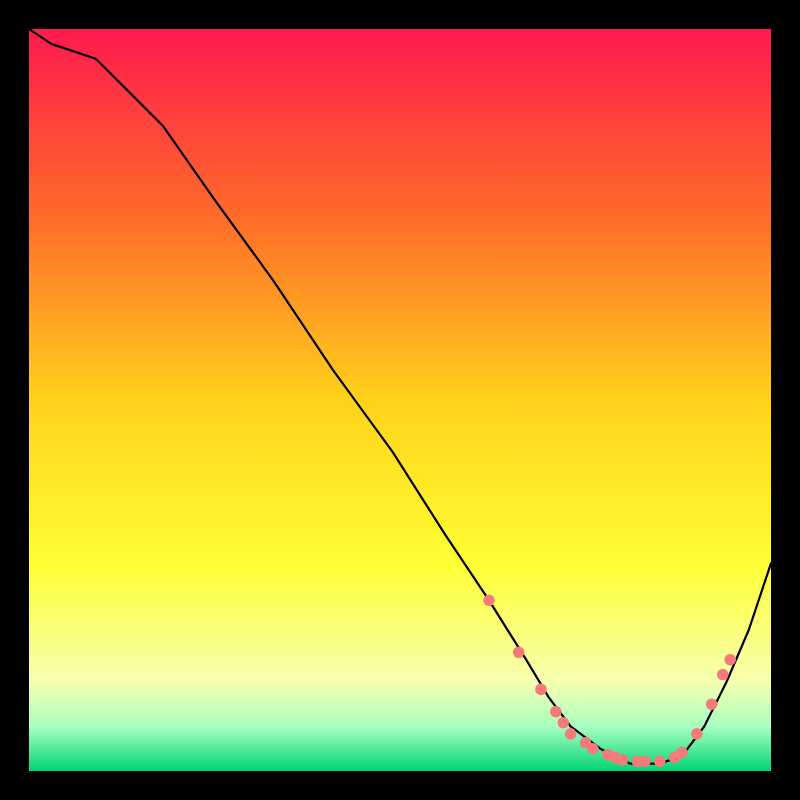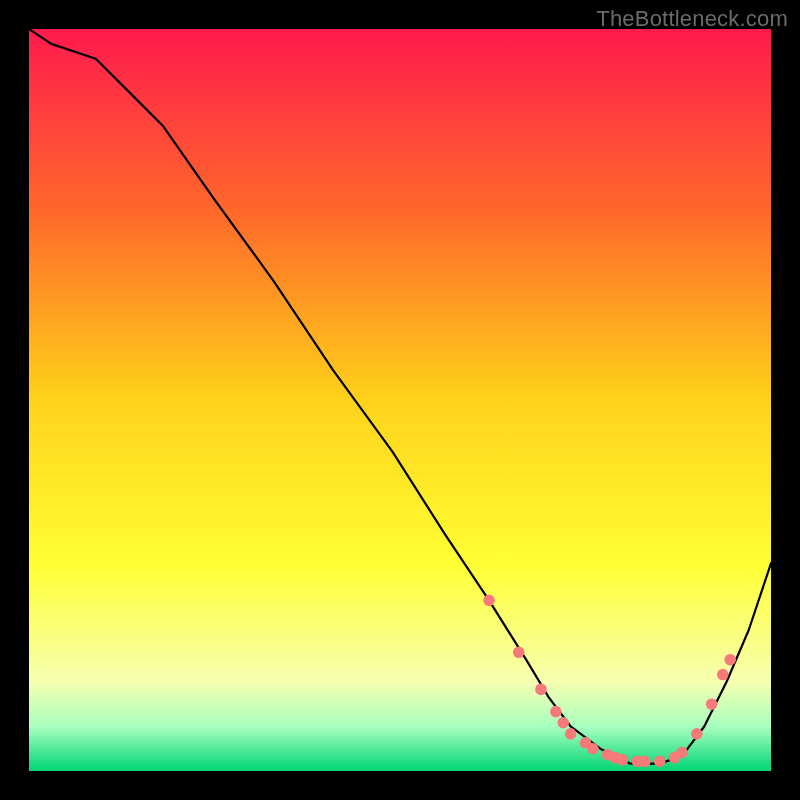--- a/index.html
+++ b/index.html
@@ -38,21 +38,20 @@
     display: block;
     width: 742px;
     height: 742px;
   }
 </style>
 </head>
 <body>
 
 <div class="frame">
 
-  <div class="watermark">TheBottleneck.com</div>
 
   <div class="plot-outer">
     <svg class="plot" viewBox="0 0 742 742">
       <defs>
         <linearGradient id="bg-grad" x1="0" y1="0" x2="0" y2="1">
             <stop offset="0.0%" stop-color="#ff1a4d"></stop>
             <stop offset="25.0%" stop-color="#ff6a2a"></stop>
             <stop offset="50.0%" stop-color="#ffd21a"></stop>
             <stop offset="72.0%" stop-color="#ffff33"></stop>
             <stop offset="88.0%" stop-color="#f6ffb0"></stop>

